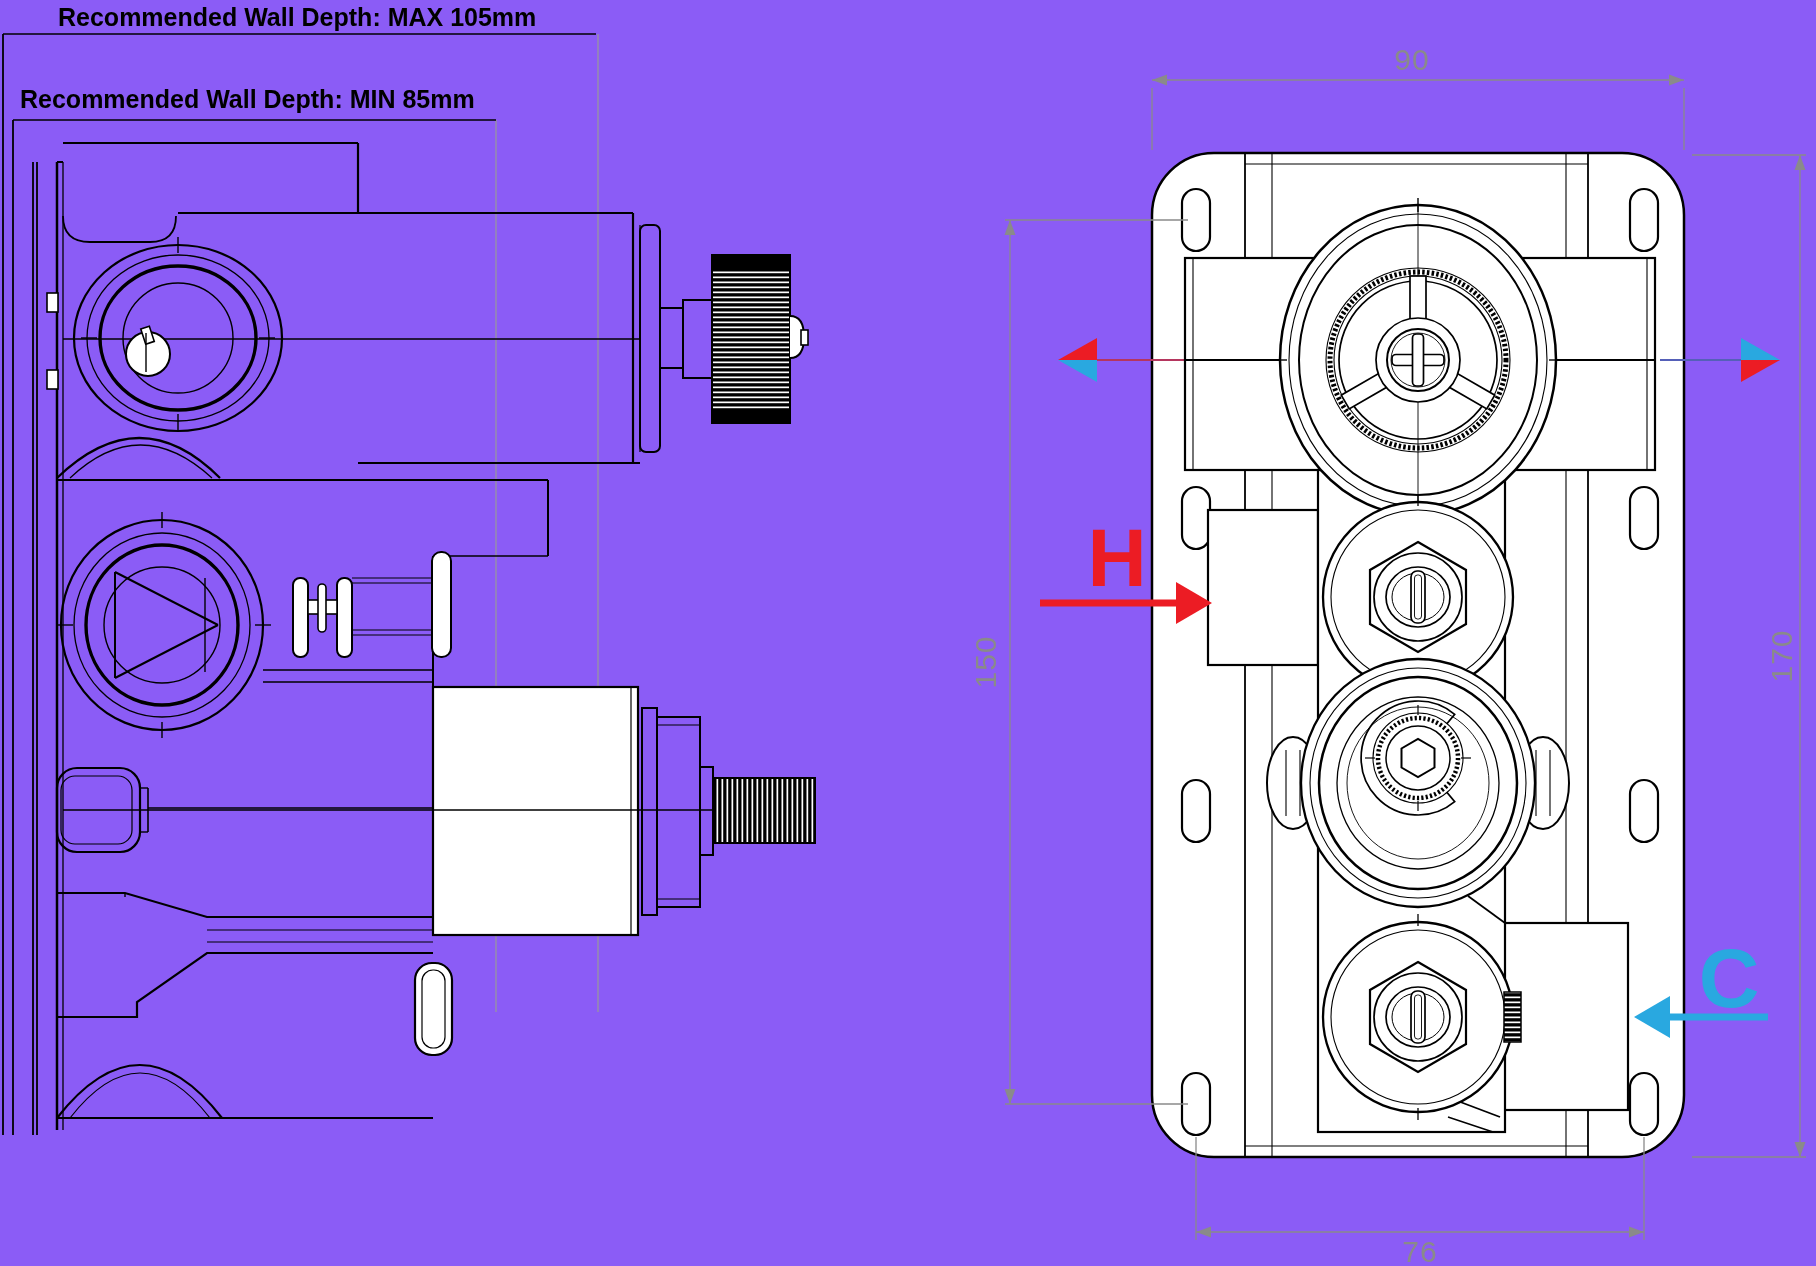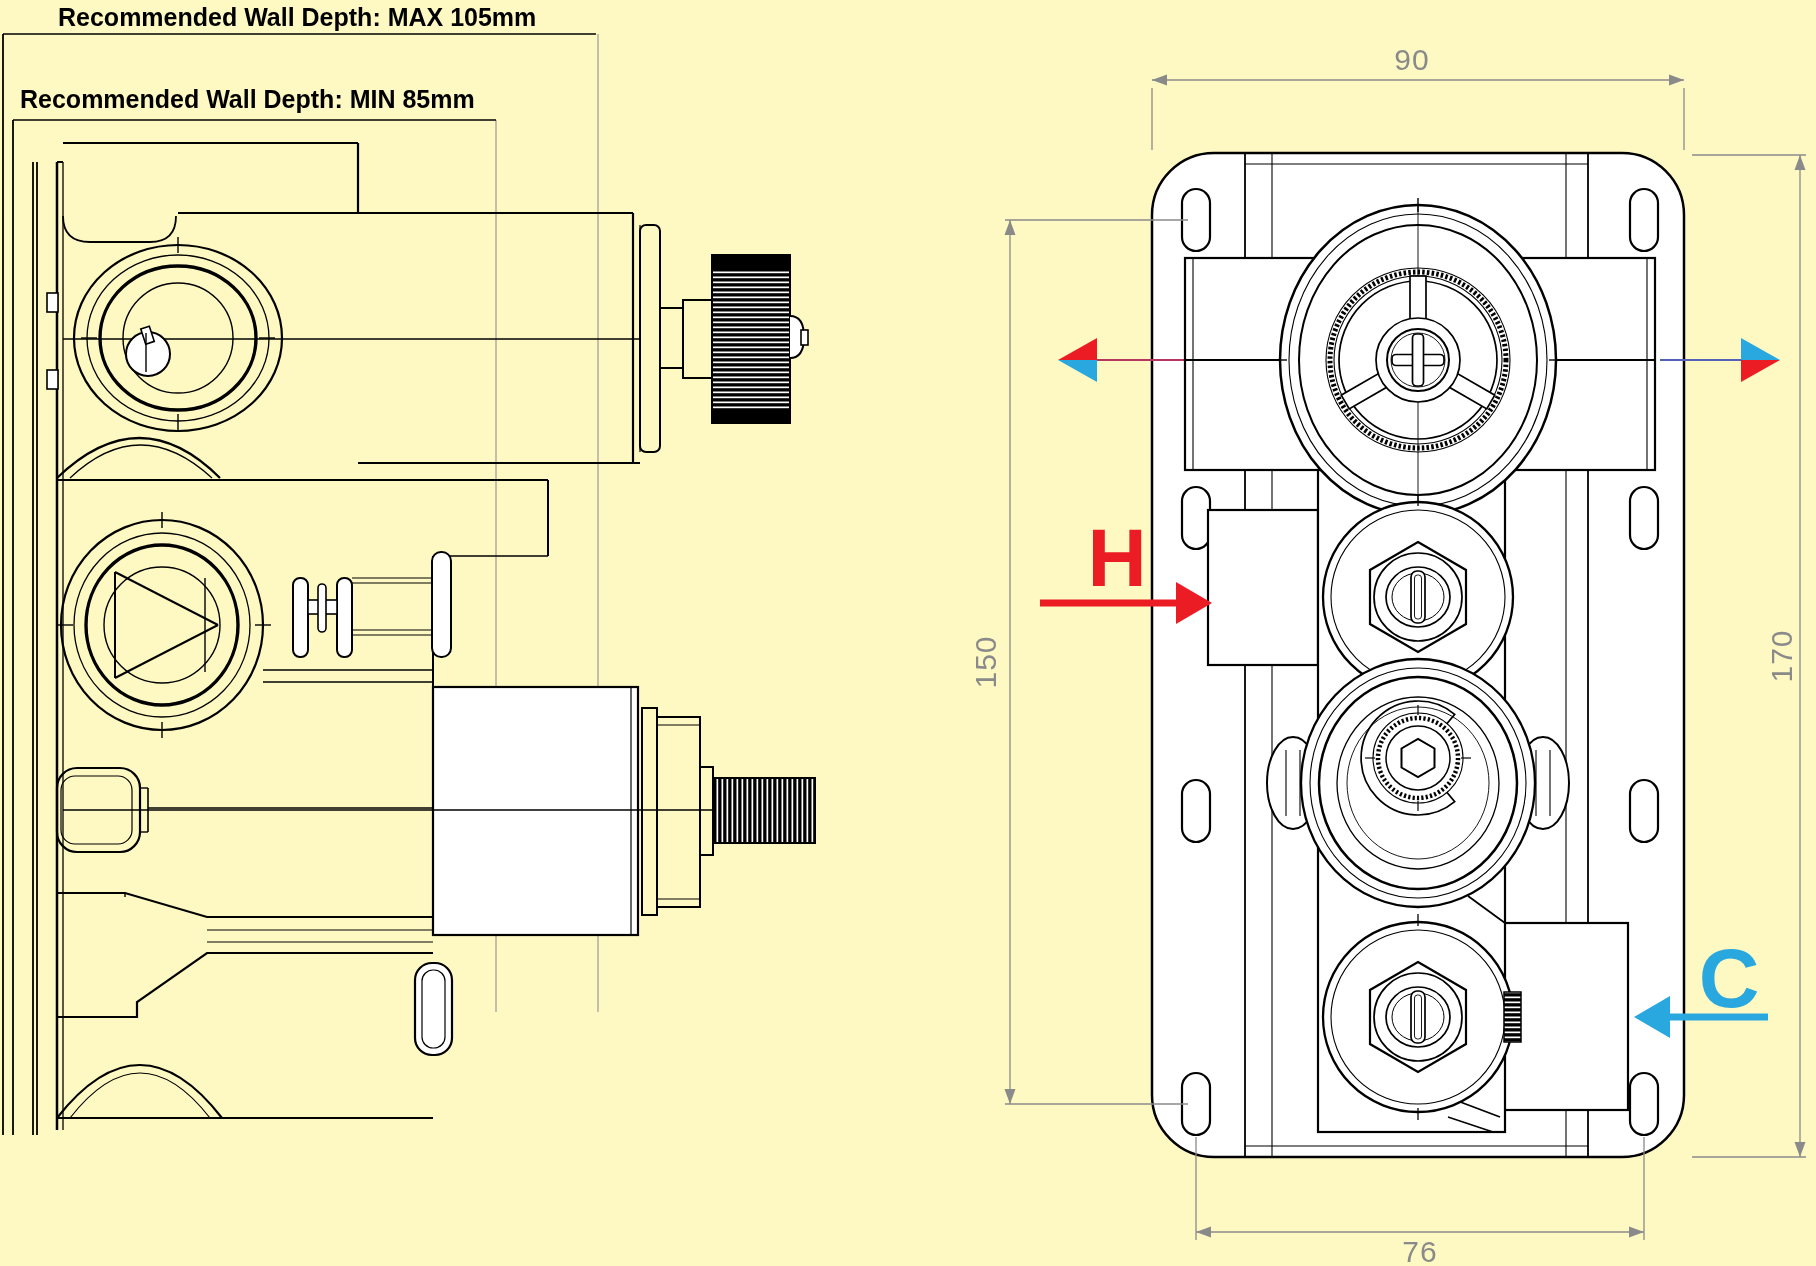--- a/index.html
+++ b/index.html
@@ -1,16 +1,16 @@
 <!DOCTYPE html>
 <html><head>
 <meta charset="utf-8">
 <style>
   html,body{margin:0;padding:0;background:#ffffff;}
-  #stage{position:relative;width:1816px;height:1266px;background:#fef9c3;overflow:hidden;
+  #stage{position:relative;width:1816px;height:1266px;background:#8b5cf6;overflow:hidden;
          font-family:"Liberation Sans",sans-serif;}
   svg text{font-family:"Liberation Sans",sans-serif;}
   .dimtxt{fill:#8a8a8a;font-size:30px;letter-spacing:1px;}
   .walltxt{fill:#000;font-size:25px;font-weight:700;}
   .hotc{font-size:82px;font-weight:700;}
   .coldc{font-size:84px;font-weight:700;}
 </style>
 </head>
 <body>
 

